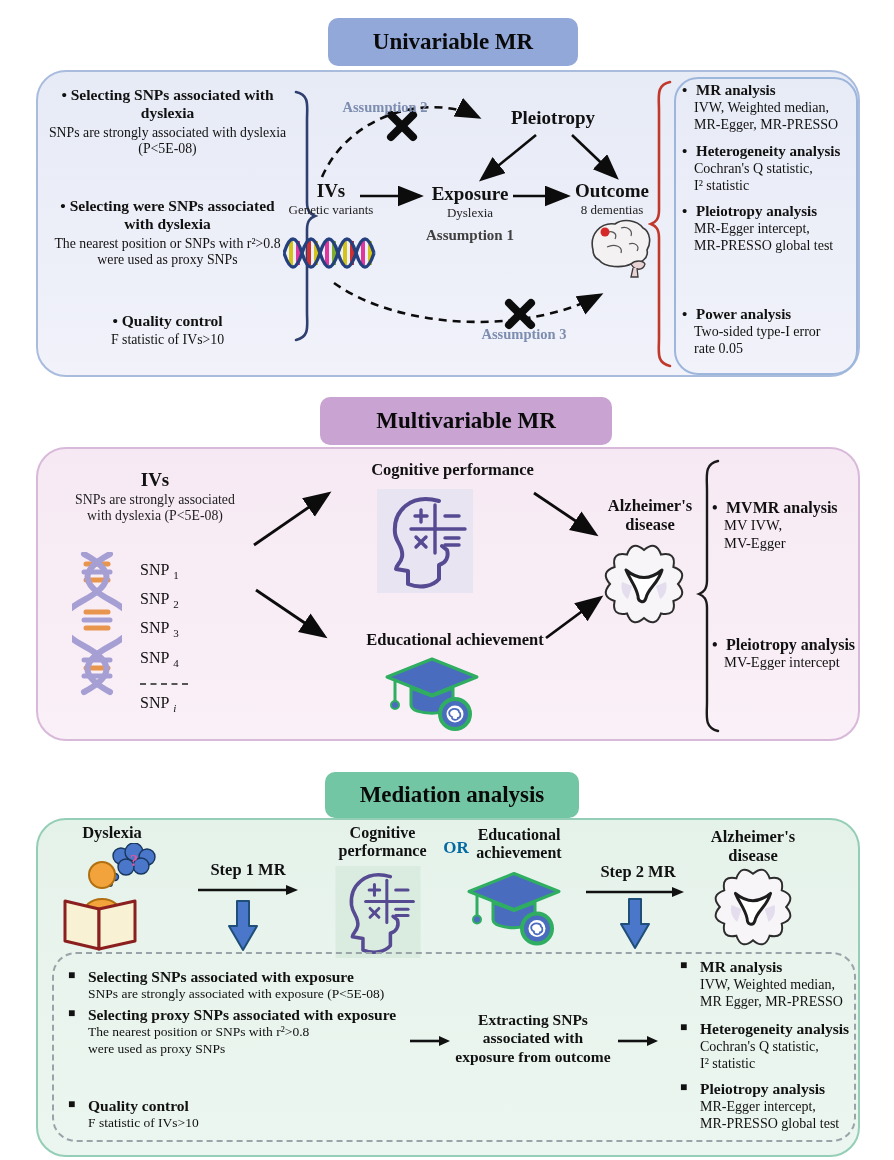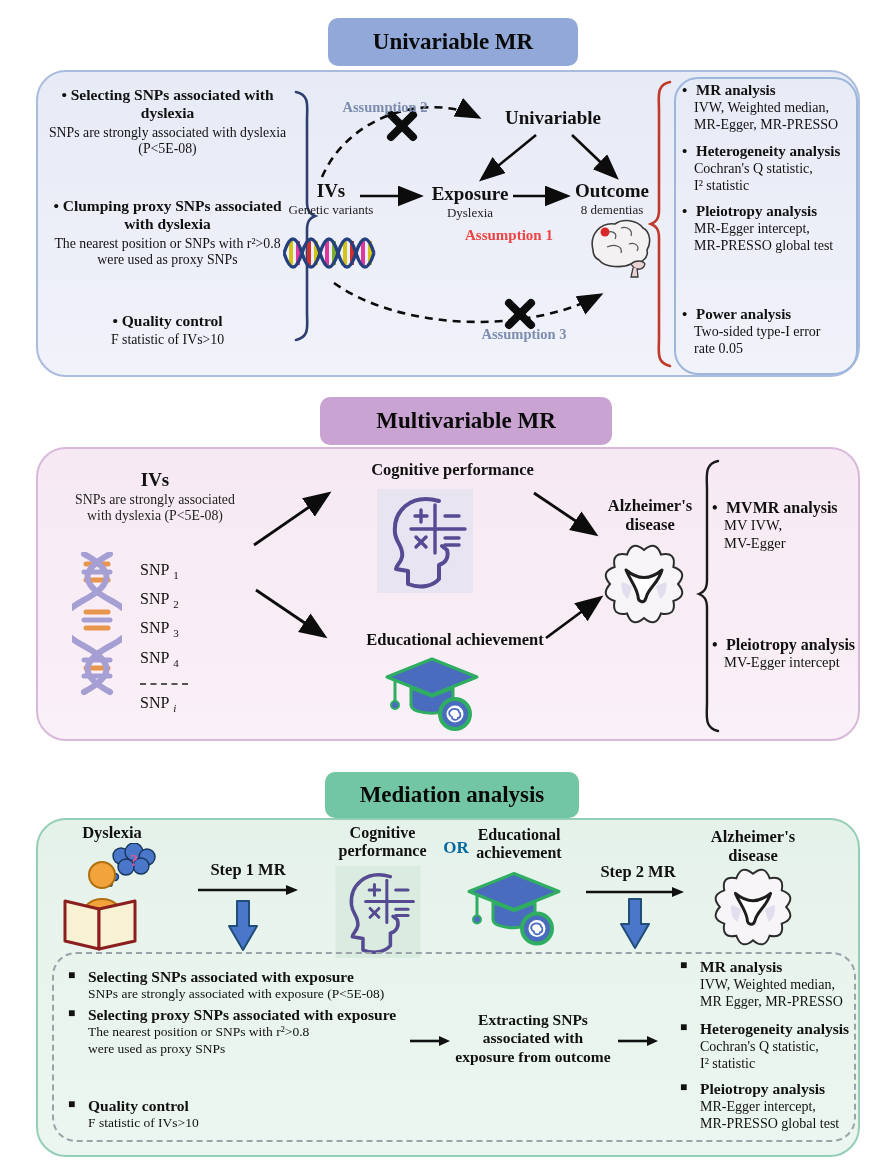--- a/index.html
+++ b/index.html
@@ -49,21 +49,21 @@
   <div class="panel" style="left:36px;top:70px;width:820px;height:303px;background:linear-gradient(180deg,#e7ebf6,#f1f2fa);border-color:#a9bcde;"></div>
   <div class="banner" style="left:328px;top:18px;width:250px;height:48px;background:#92a8d8;">
     <span>Univariable MR</span>
   </div>
 
   <div class="blt" style="left:45px;top:86px;width:245px;">
     <div class="t">Selecting SNPs associated with dyslexia</div>
     <div class="d">SNPs are strongly associated with dyslexia (P&lt;5E-08)</div>
   </div>
   <div class="blt" style="left:45px;top:197px;width:245px;">
-    <div class="t">Clumping proxy SNPs associated with dyslexia</div>
+    <div class="t">Selecting were SNPs associated with dyslexia</div>
     <div class="d">The nearest position or SNPs with r²&gt;0.8 were used as proxy SNPs</div>
   </div>
   <div class="blt" style="left:45px;top:312px;width:245px;">
     <div class="t">Quality control</div>
     <div class="d">F statistic of IVs&gt;10</div>
   </div>
 
   <svg class="abs" style="left:292px;top:90px;" width="26" height="252" viewBox="0 0 26 252">
     <path d="M4,2 C18,5 15,16 15,30 L15,112 C15,121 18,124 23,126 C18,128 15,131 15,140 L15,222 C15,236 18,247 4,250" fill="none" stroke="#2f3f6f" stroke-width="2.6" stroke-linecap="round"></path>
   </svg>
@@ -79,28 +79,28 @@
     <line x1="80" y1="111" x2="140" y2="111" stroke="#0c0c0c" stroke-width="2.6" marker-end="url(#ah)"></line>
     <line x1="233" y1="111" x2="287" y2="111" stroke="#0c0c0c" stroke-width="2.6" marker-end="url(#ah)"></line>
     <path d="M54,198 C120,245 245,250 320,210" fill="none" stroke="#0c0c0c" stroke-width="2.6" stroke-dasharray="8 6" marker-end="url(#ah)"></path>
     <g stroke="#0c0c0c" stroke-width="8" stroke-linecap="round">
       <line x1="229" y1="218" x2="251" y2="240"></line>
         <line x1="251" y1="218" x2="229" y2="240"></line>
     </g>
   </svg>
 
   <div class="asm" style="left:330px;top:99px;width:110px;">Assumption 2</div>
-  <div class="node" style="left:492px;top:107px;width:122px;">Univariable</div>
+  <div class="node" style="left:492px;top:107px;width:122px;">Pleiotropy</div>
   <div class="node" style="left:296px;top:180px;width:70px;">IVs</div>
   <div class="nodesub" style="left:283px;top:202px;width:96px;">Genetic variants</div>
   <div class="node" style="left:428px;top:183px;width:84px;">Exposure</div>
   <div class="nodesub" style="left:432px;top:205px;width:76px;">Dyslexia</div>
   <div class="node" style="left:570px;top:180px;width:84px;">Outcome</div>
   <div class="nodesub" style="left:572px;top:202px;width:80px;">8 dementias</div>
-  <div class="asm" style="left:420px;top:227px;width:100px;color:#ef4444;font-size:15px;margin-left:39px;">Assumption 1</div>
+  <div class="asm" style="left:420px;top:227px;width:100px;color:#404040;font-size:15px;">Assumption 1</div>
   <div class="asm" style="left:468px;top:326px;width:112px;">Assumption 3</div>
 
   <svg class="abs" style="left:283px;top:233px;" width="95" height="40" viewBox="0 0 95 40">
     <g stroke-linecap="round">
       <rect x="6" y="8" width="4" height="24" fill="#d4c41a"></rect>
         <rect x="13" y="8" width="4" height="24" fill="#e0379e"></rect>
       <rect x="24" y="8" width="4" height="24" fill="#cf2f2f"></rect>
         <rect x="31" y="8" width="4" height="24" fill="#d4c41a"></rect>
       <rect x="42" y="8" width="4" height="24" fill="#e0379e"></rect>
         <rect x="49" y="8" width="4" height="24" fill="#7fae2e"></rect>

